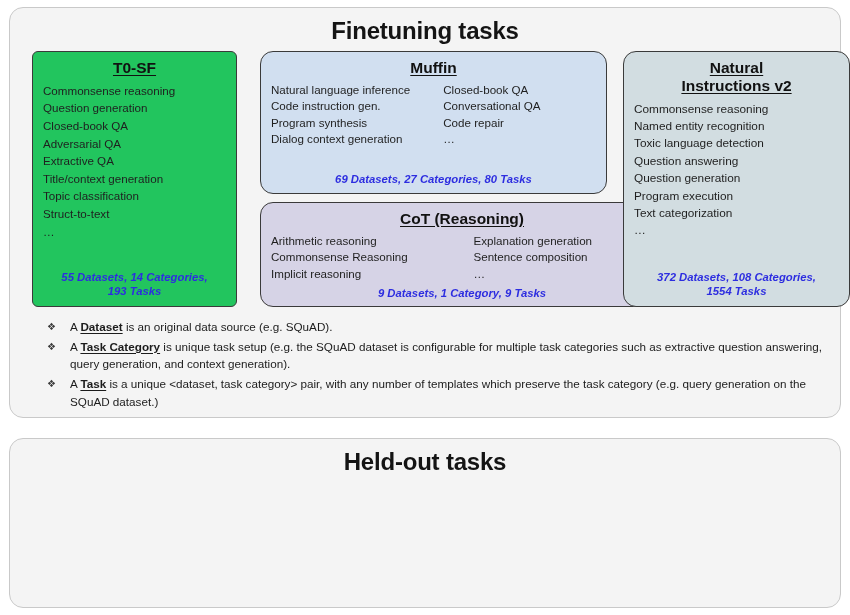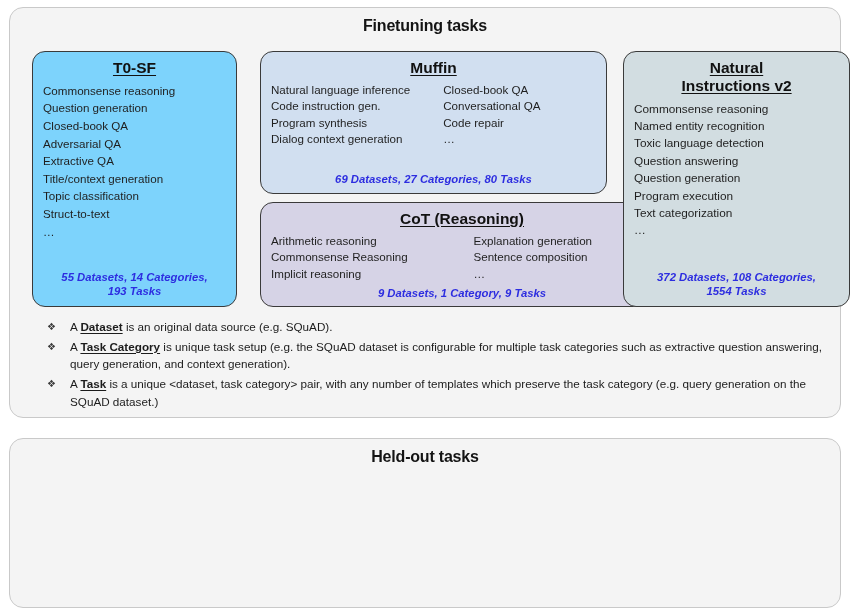--- a/index.html
+++ b/index.html
@@ -17,21 +17,21 @@
     position: absolute;
     background: #f4f4f4;
     border: 1px solid #c9c9c9;
     border-radius: 14px;
   }
   #finetuning-outer { left: 9px;  top: 7px;   width: 832px; height: 411px; }
   #heldout-outer    { left: 9px;  top: 438px; width: 832px; height: 170px; }
 
   .section-title {
     text-align: center;
-    font-size: 16px;
+    font-size: 24px;
     font-weight: bold;
     letter-spacing: -0.2px;
     color: #141414;
     margin-top: 9px;
   }
   #heldout-outer .section-title { margin-top: 9px; }
 
   
   .panel {
     position: absolute;
@@ -97,21 +97,21 @@
   .def-text b { font-weight: bold; text-decoration: underline; text-underline-offset: 1.5px; }
 </style>
 </head>
 <body>
 
 <div class="page">
 
   <div class="outer" id="finetuning-outer">
     <div class="section-title">Finetuning tasks</div>
 
-    <div class="panel" id="panel-t0sf" style="background:#7dd3fc;">
+    <div class="panel" id="panel-t0sf" style="background:#22c55e;border-radius:6px;">
       <div class="panel-title">T0-SF</div>
       <div class="items">
         <div>Commonsense reasoning</div>
         <div>Question generation</div>
         <div>Closed-book QA</div>
         <div>Adversarial QA</div>
         <div>Extractive QA</div>
         <div>Title/context generation</div>
         <div>Topic classification</div>
         <div>Struct-to-text</div>

